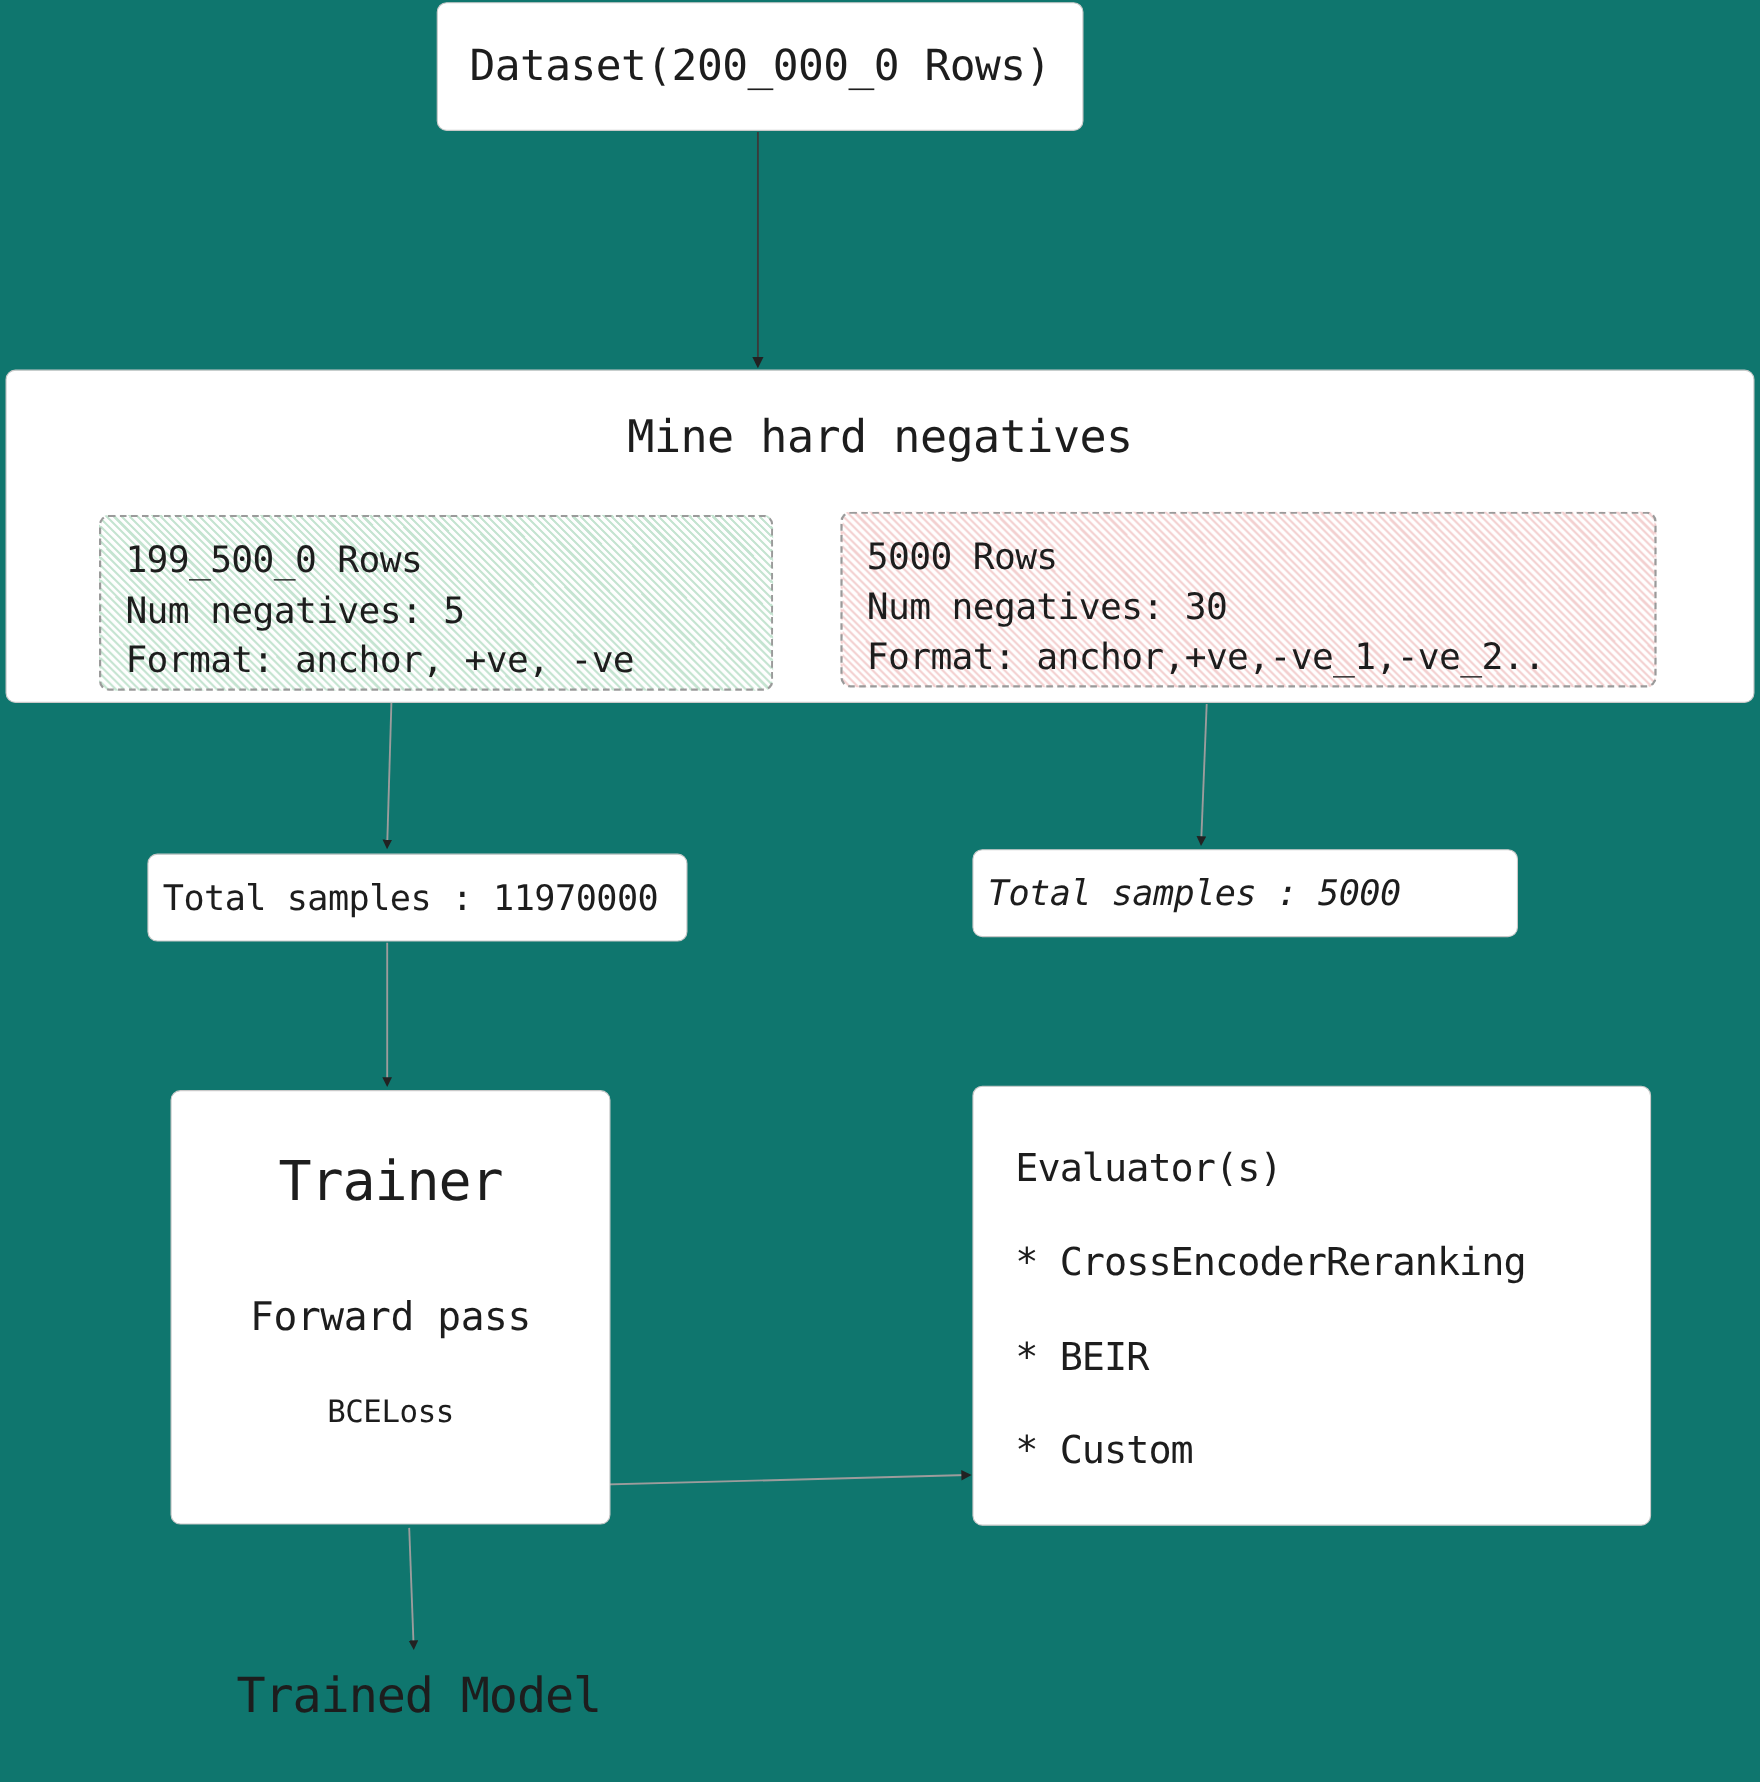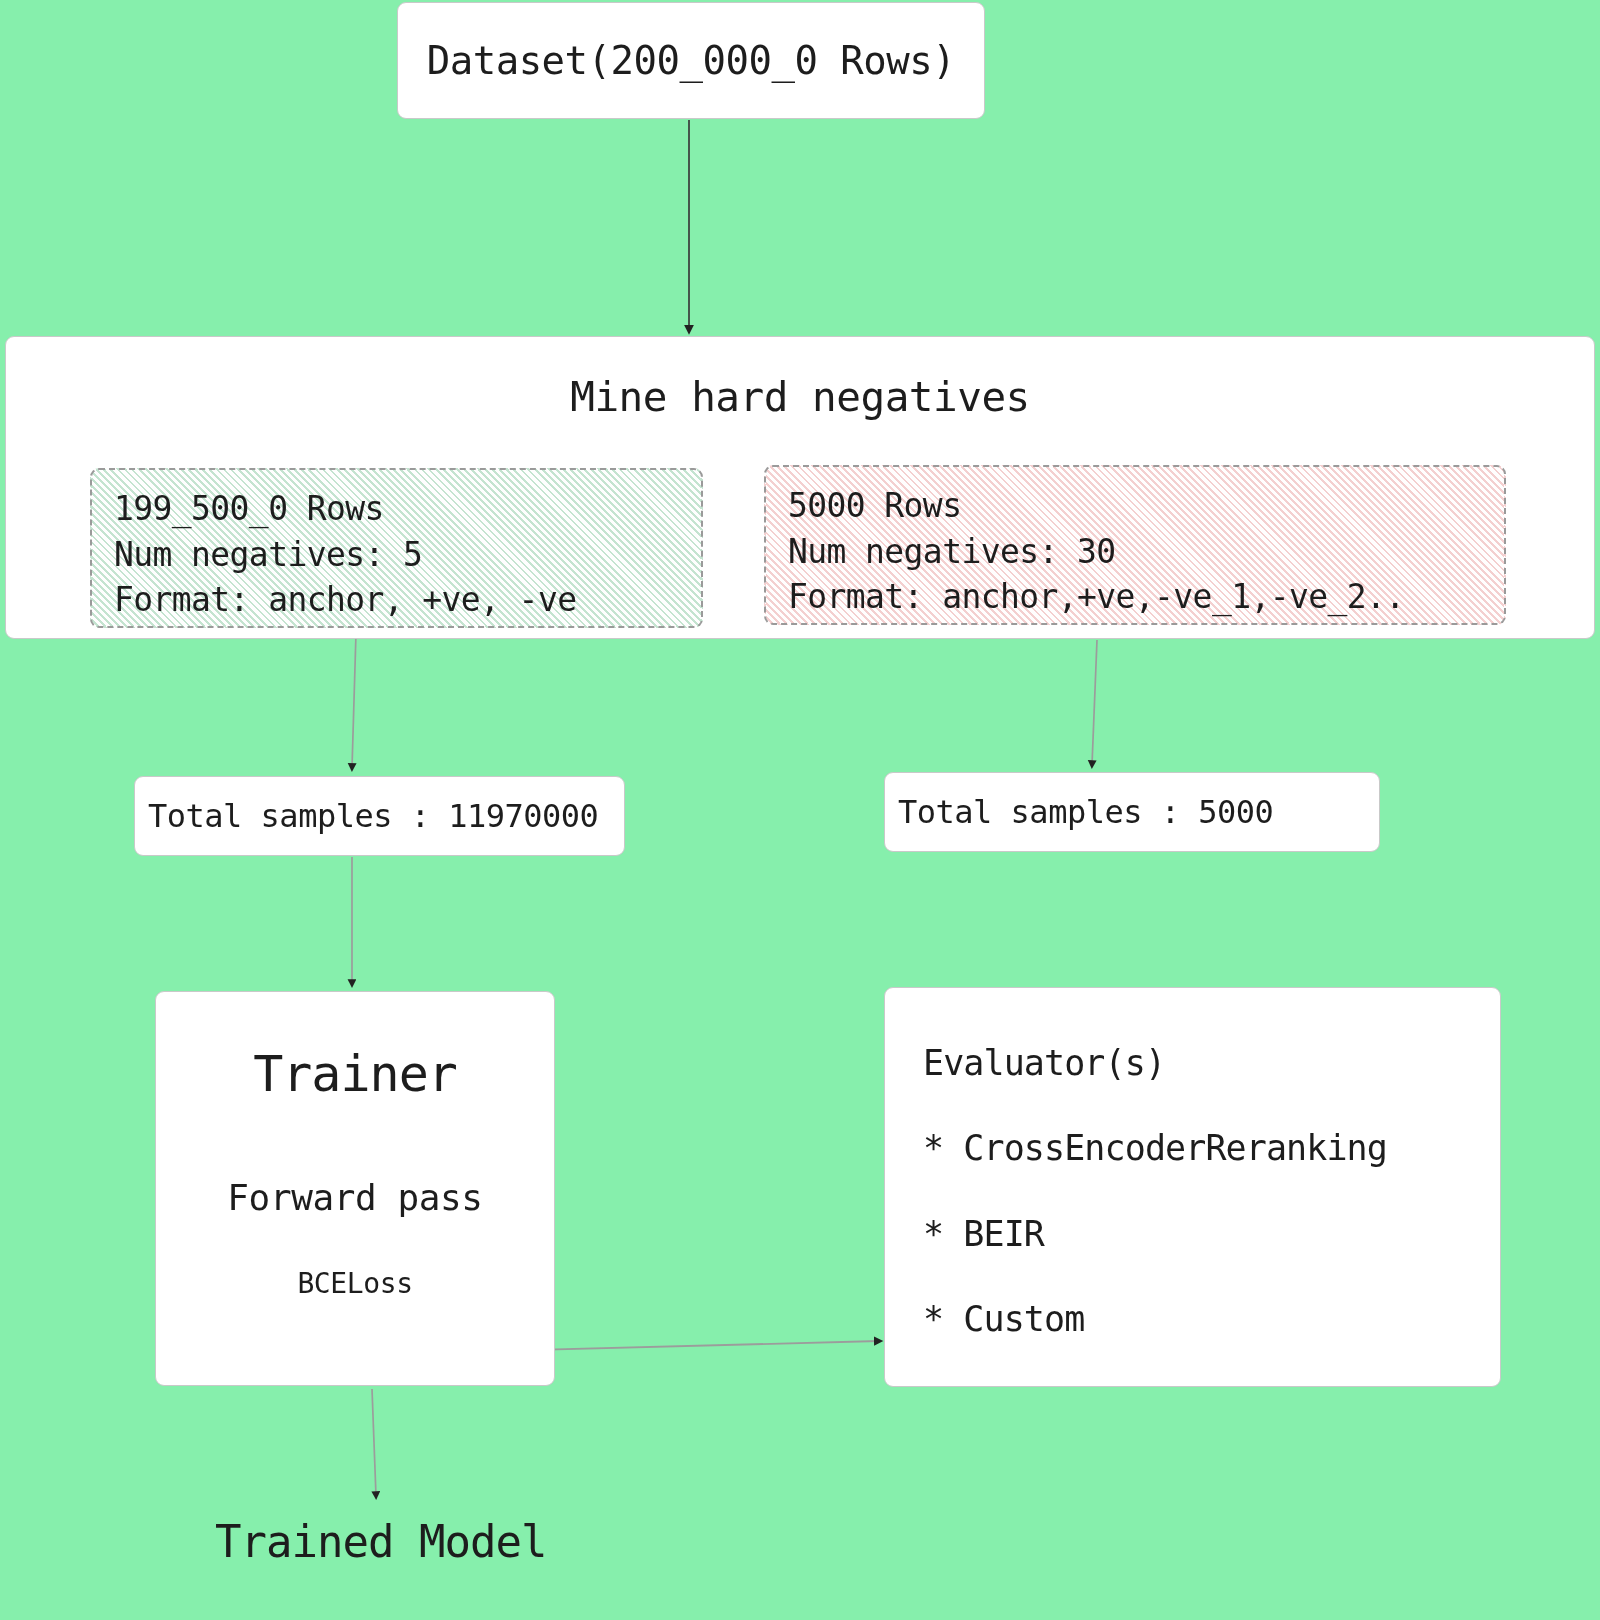--- a/index.html
+++ b/index.html
@@ -7,21 +7,21 @@
     width: 1600px;
     height: 1620px;
     background: #ffffff;
     font-family: "DejaVu Sans Mono", "Liberation Mono", monospace;
     overflow: hidden;
   }
   #canvas {
     position: relative;
     width: 1600px;
     height: 1620px;
-    background: #86efac;
+    background: #0f766e;
   }
 
   
   .node {
     position: absolute;
     background: #ffffff;
     border: 1.4px solid #c9c9c9;
     border-radius: 9px;
   }
 
@@ -88,21 +88,21 @@
 
   
   #total-left-node {
     left: 134px; top: 776px;
     width: 491px; height: 80px;
     display: flex; align-items: center;
   }
   #total-right-node {
     left: 884px; top: 772px;
     width: 496px; height: 80px;
-    display: flex; align-items: center;
+    display: flex; align-items: center; font-style: italic;
   }
   #total-left-node .node-label,
   #total-right-node .node-label {
     font-size: 32px; letter-spacing: -0.5px; padding-left: 13px;
   }
 
   
   #trainer-node {
     left: 155px; top: 991px;
     width: 400px; height: 395px;

